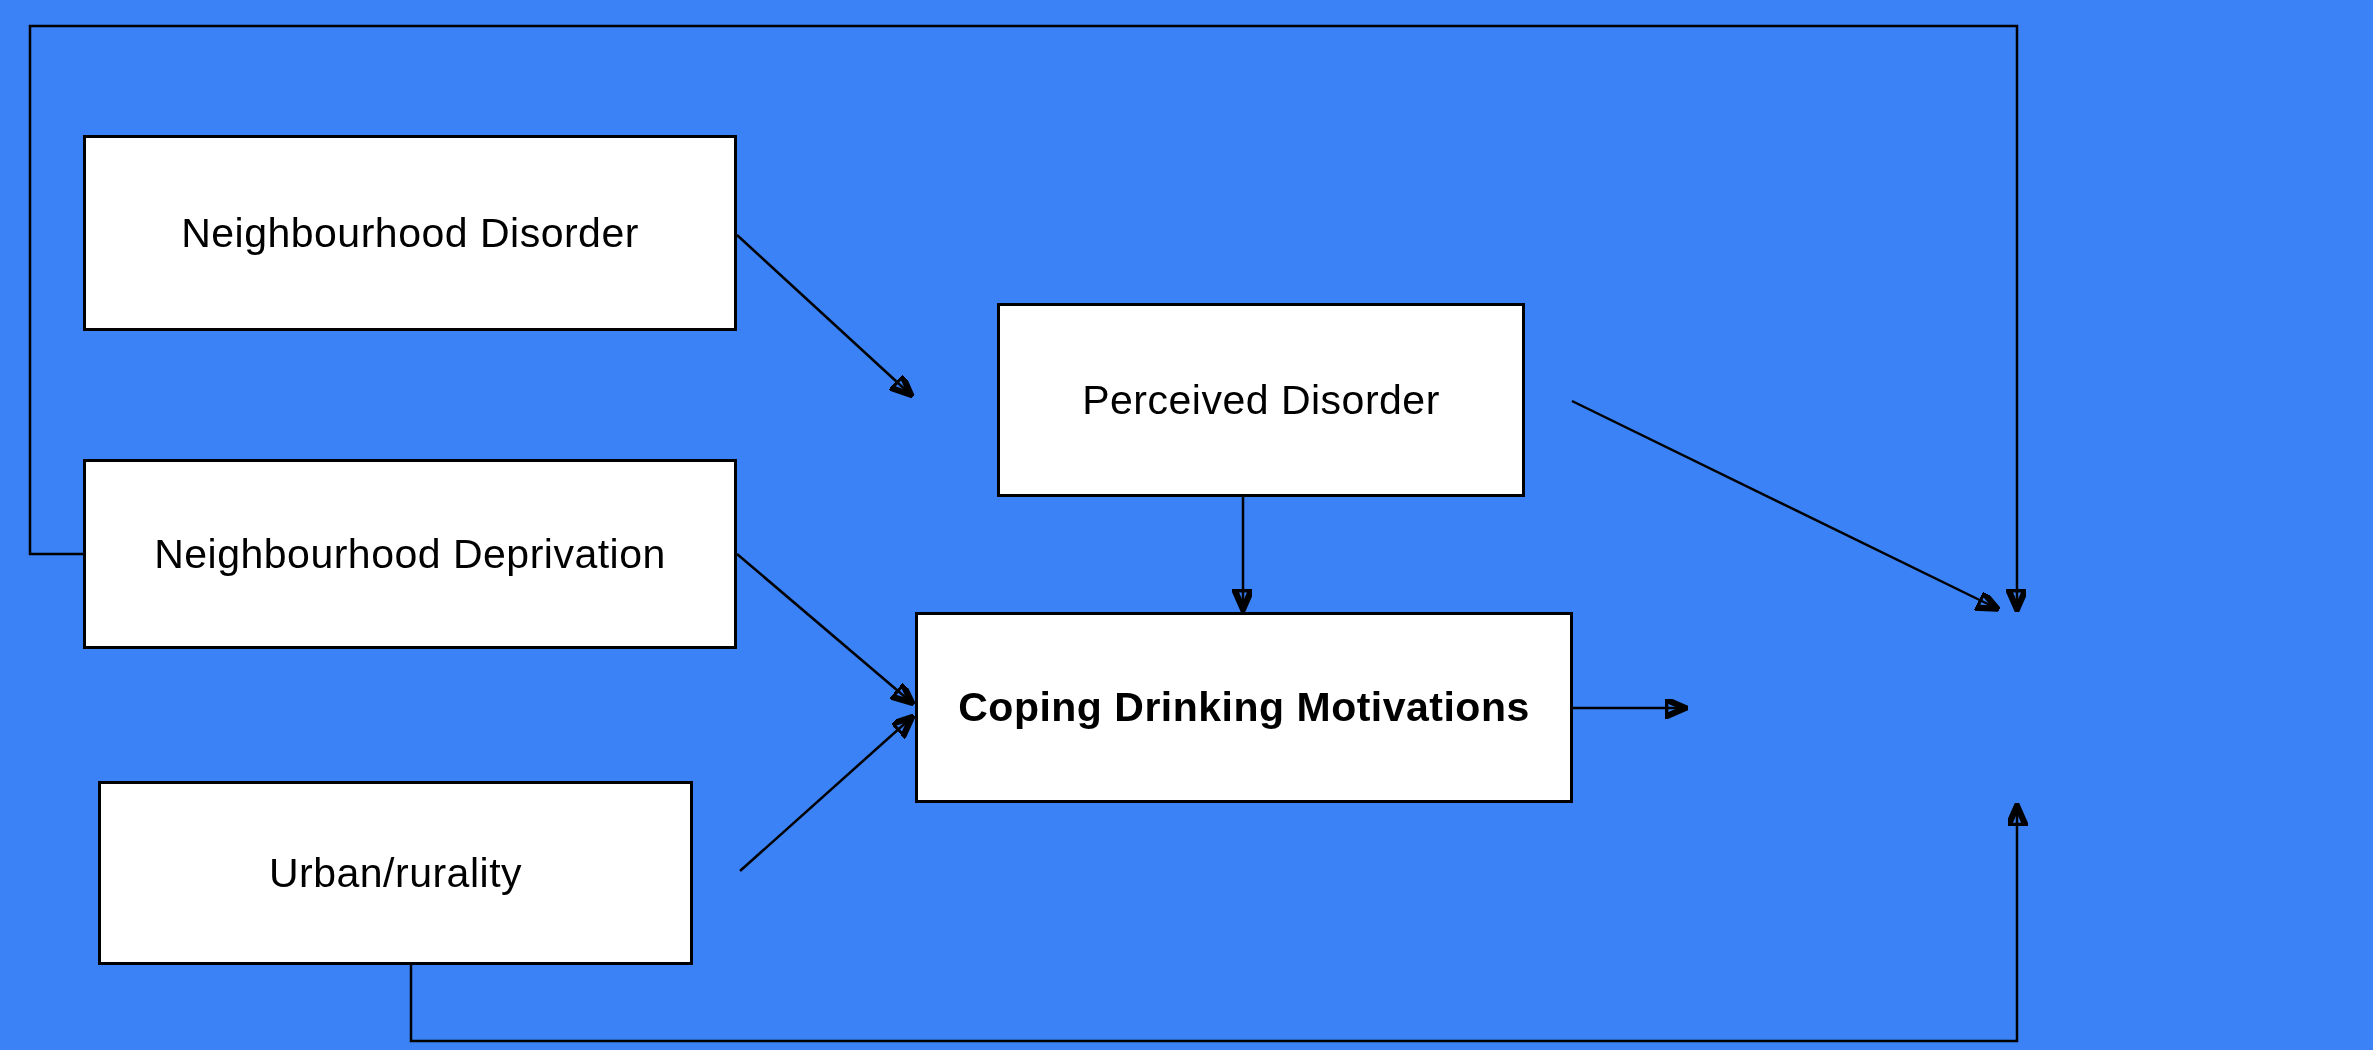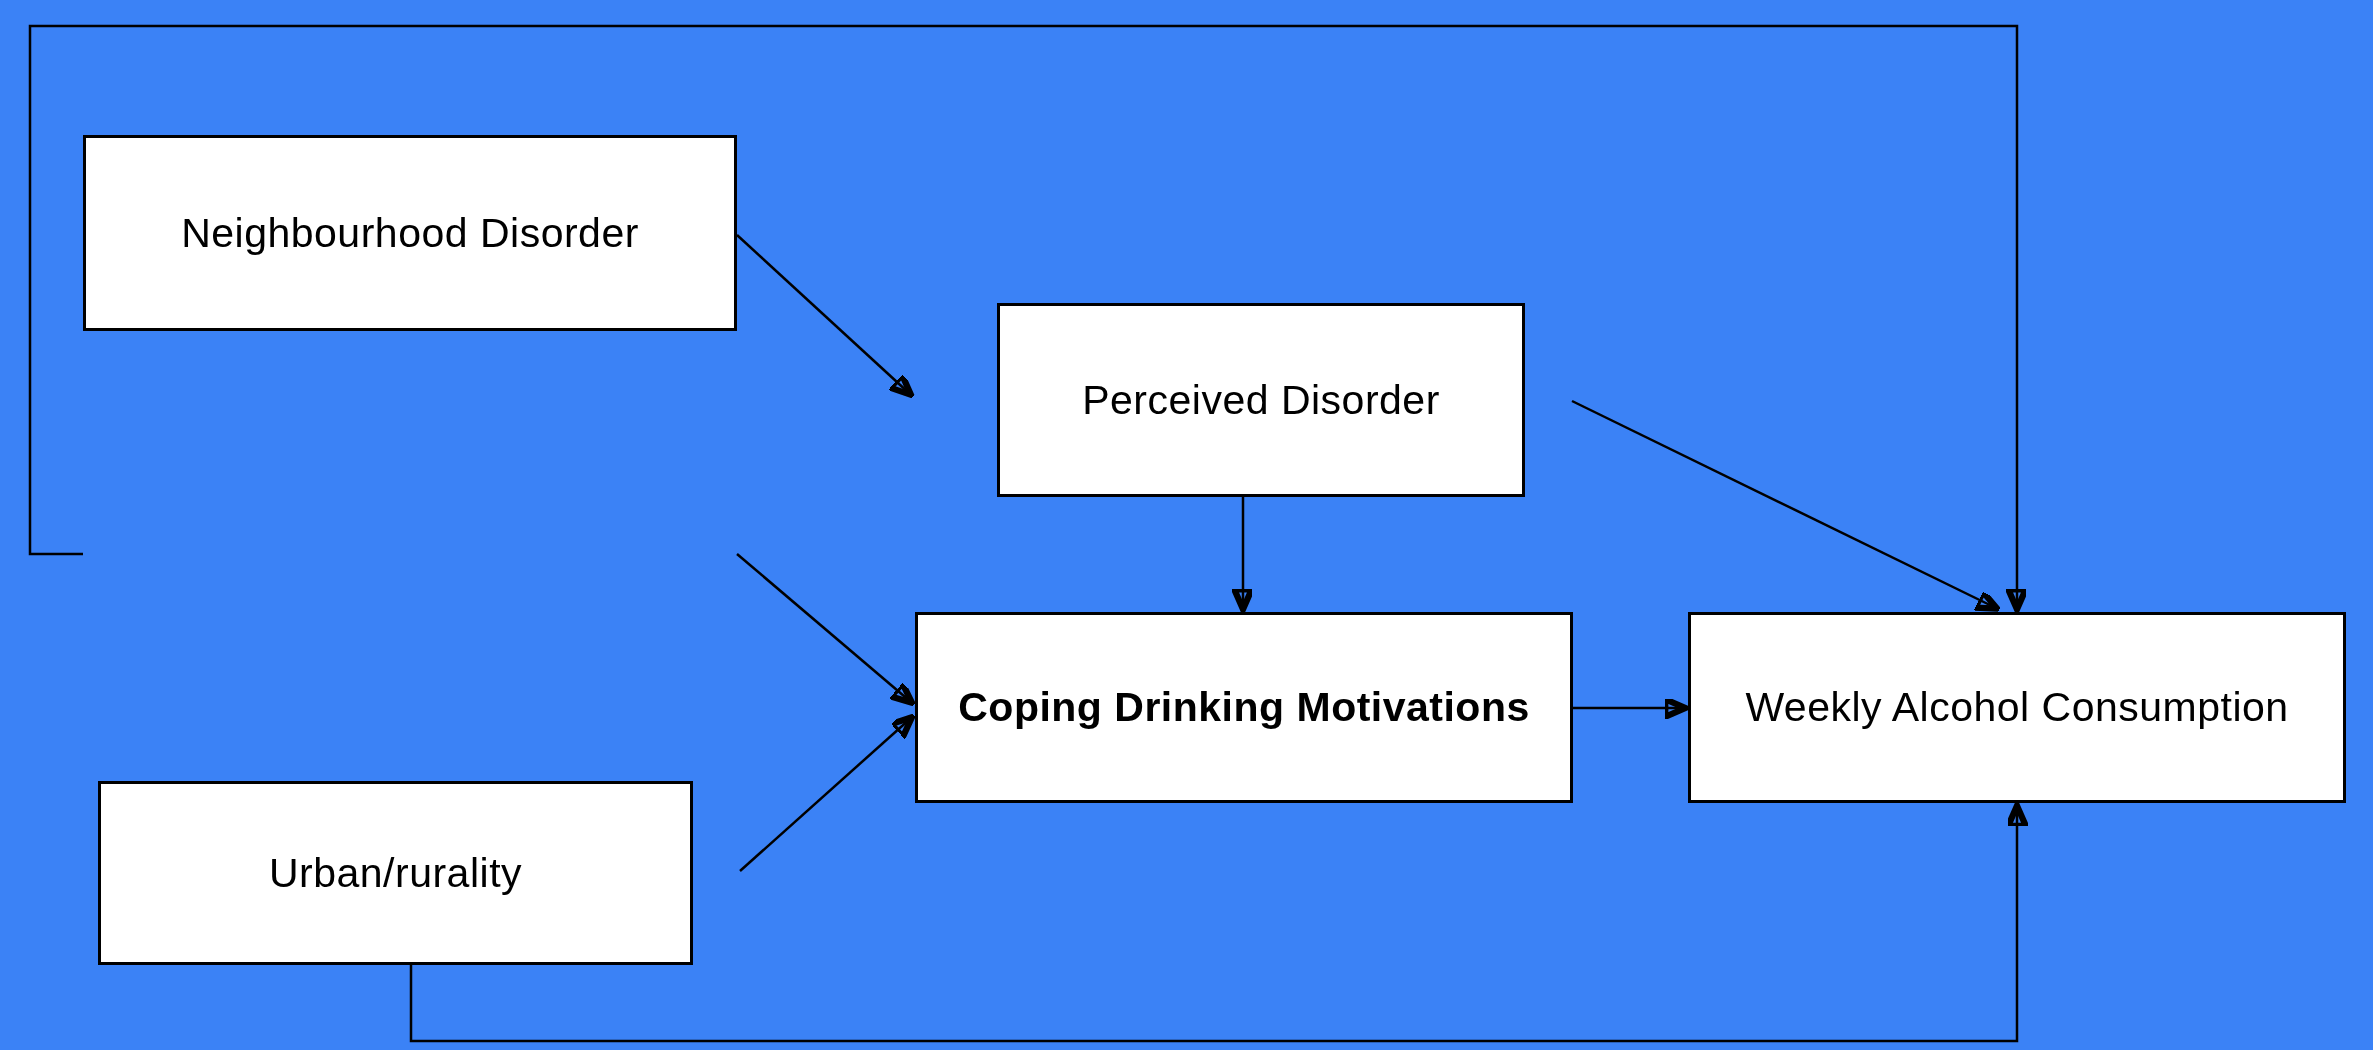--- a/index.html
+++ b/index.html
@@ -52,36 +52,36 @@
 </style>
 </head>
 <body>
 
 <div id="canvas">
 
   <div class="node" id="node-neighbourhood-disorder">
     <span>Neighbourhood Disorder</span>
   </div>
 
+  <div class="node" id="node-neighbourhood-deprivation">
+    <span>Neighbourhood Deprivation</span>
+  </div>
 
   <div class="node" id="node-urban-rurality">
     <span>Urban/rurality</span>
   </div>
 
   <div class="node" id="node-perceived-disorder">
     <span>Perceived Disorder</span>
   </div>
 
   <div class="node" id="node-coping-drinking">
     <span>Coping Drinking Motivations</span>
   </div>
 
-  <div class="node" id="node-weekly-alcohol">
-    <span>Weekly Alcohol Consumption</span>
-  </div>
 
   <svg id="edges" viewBox="0 0 2373 1050" xmlns="http://www.w3.org/2000/svg">
     <defs>
       <marker id="ah" markerWidth="9" markerHeight="8" refX="7.5" refY="3.5" orient="auto" markerUnits="strokeWidth">
         <path d="M0,0 L8,3.5 L0,7 Z" fill="#000000" stroke="none"></path>
       </marker>
     </defs>
 
     <line x1="737" y1="235" x2="910" y2="394" marker-end="url(#ah)"></line>
 

